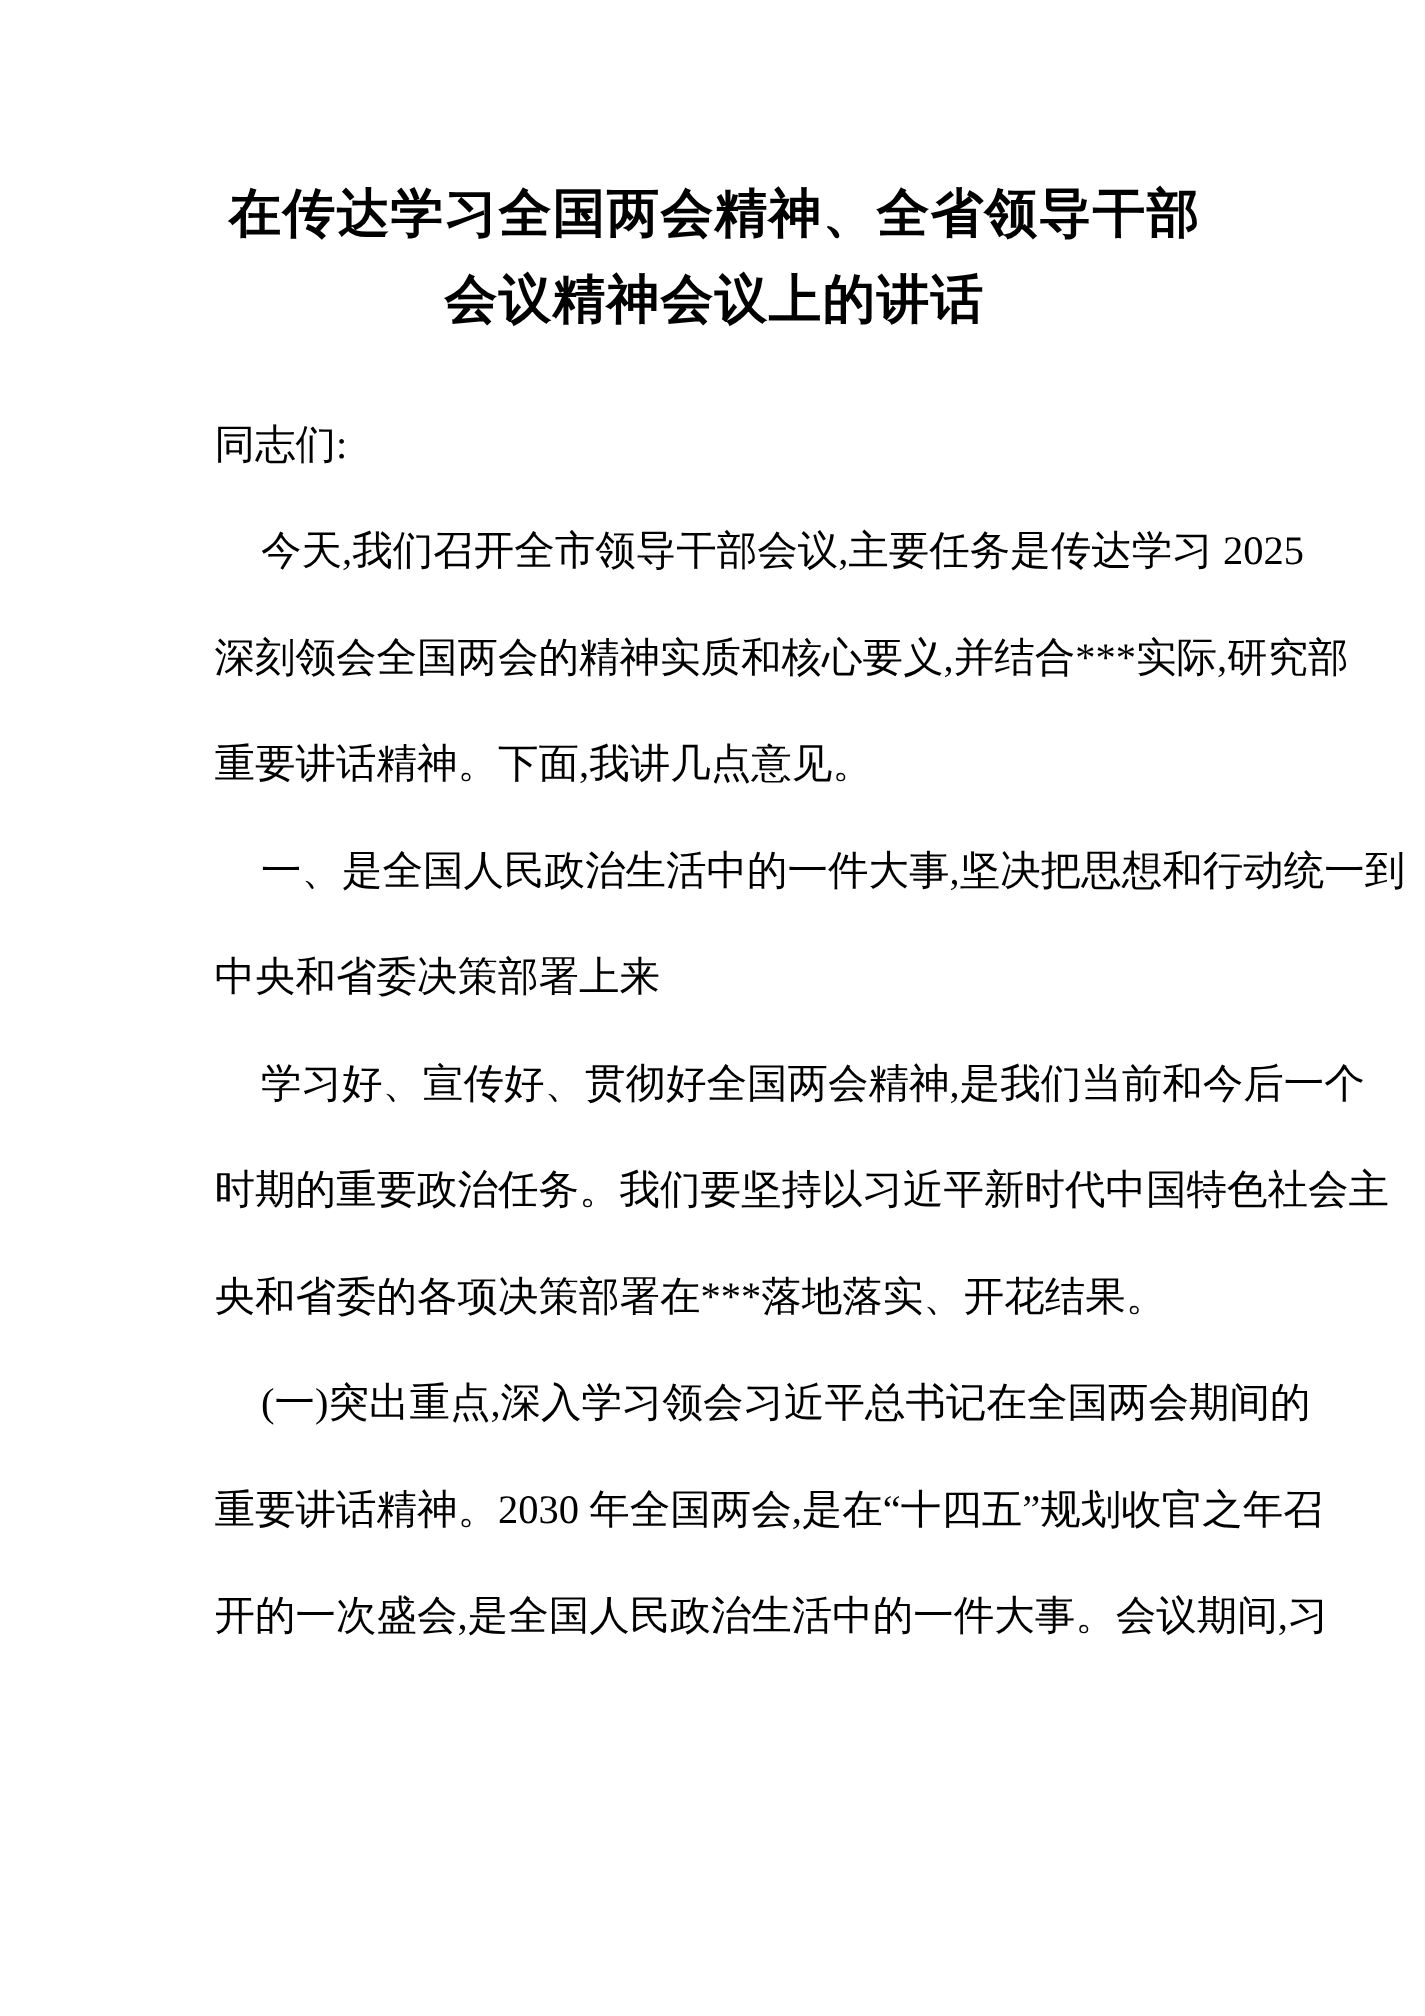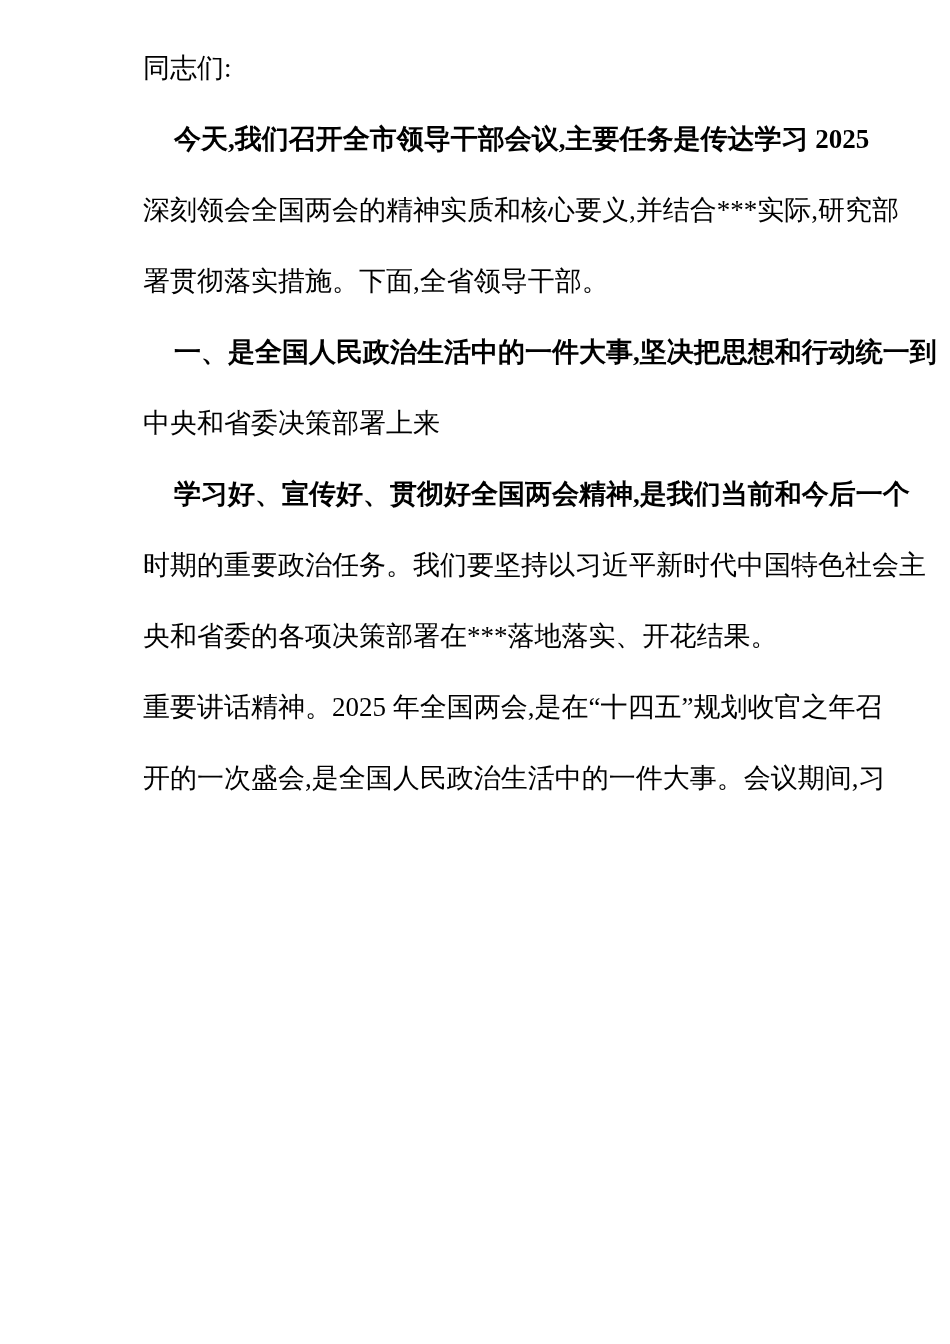--- a/index.html
+++ b/index.html
@@ -54,38 +54,42 @@
     text-align-last: justify;
   }
   
   .line.last {
     text-align: left;
     text-align-last: left;
   }
   
   .line.indent {
     text-indent: 31px;
-    font-weight: bold;
   }
 </style>
 </head>
 <body>
 
 <div class="page">
   <div class="content">
 
+    <h1 class="title">
+      <span class="tl">在传达学习全国两会精神、全省领导干部</span>
+      <span class="tl">会议精神会议上的讲话</span>
+    </h1>
 
     <div class="body">
       <div class="line last">同志们:</div>
       <div class="line full indent">今天,我们召开全市领导干部会议,主要任务是传达学习 2025</div>
       <div class="line full">深刻领会全国两会的精神实质和核心要义,并结合***实际,研究部</div>
-      <div class="line last">署贯彻落实措施。下面,全省领导干部。</div>
+      <div class="line last">重要讲话精神。下面,我讲几点意见。</div>
       <div class="line full indent">一、是全国人民政治生活中的一件大事,坚决把思想和行动统一到</div>
       <div class="line last">中央和省委决策部署上来</div>
       <div class="line full indent">学习好、宣传好、贯彻好全国两会精神,是我们当前和今后一个</div>
       <div class="line full">时期的重要政治任务。我们要坚持以习近平新时代中国特色社会主</div>
       <div class="line last">央和省委的各项决策部署在***落地落实、开花结果。</div>
-      <div class="line full">重要讲话精神。2025 年全国两会,是在“十四五”规划收官之年召</div>
+      <div class="line full indent">(一)突出重点,深入学习领会习近平总书记在全国两会期间的</div>
+      <div class="line full">重要讲话精神。2030 年全国两会,是在“十四五”规划收官之年召</div>
       <div class="line full">开的一次盛会,是全国人民政治生活中的一件大事。会议期间,习</div>
     </div>
 
   </div>
 </div>
 
 </body></html>

